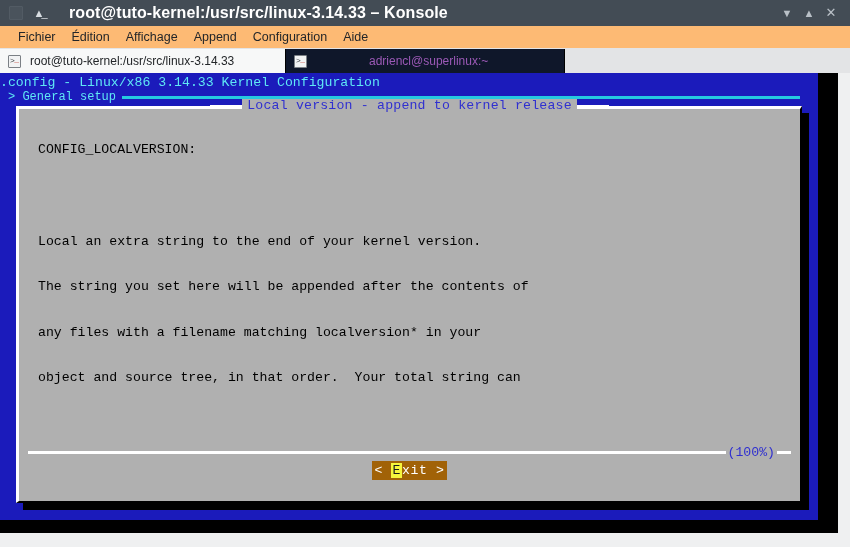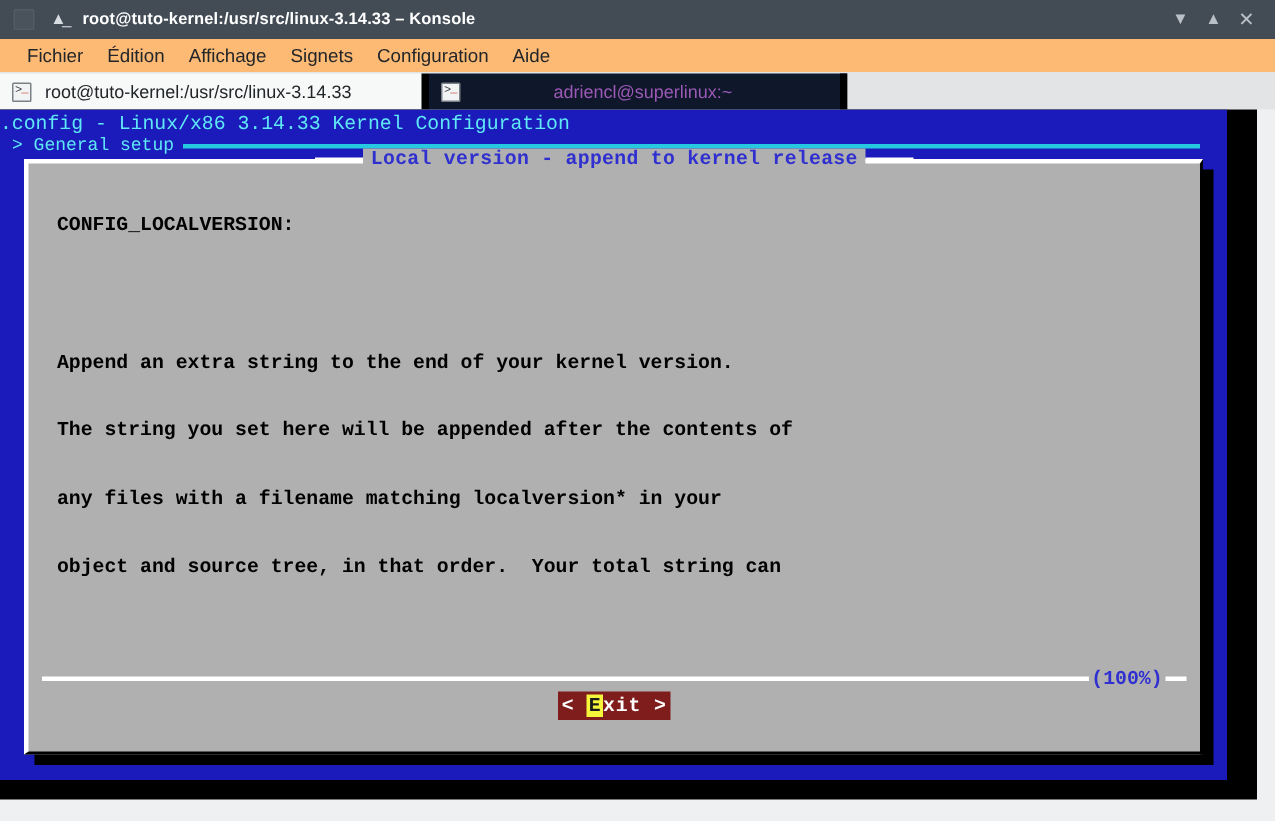--- a/index.html
+++ b/index.html
@@ -44,23 +44,23 @@
   #titlebar .tb-pin {
     width: 16px;
     margin-left: 8px;
     color: #d8dde2;
     font-size: 11px;
     line-height: 11px;
     text-align: center;
     flex: 0 0 auto;
   }
   #titlebar .tb-title {
-    margin-left: 8px;
+    margin-left: 22px;
     color: #ffffff;
-    font-size: 11px;
+    font-size: 16px;
     font-weight: bold;
     white-space: nowrap;
     letter-spacing: 0.1px;
     flex: 0 0 auto;
   }
   #titlebar .tb-spacer { flex: 1 1 auto; }
   #titlebar .tb-btn {
     width: 22px;
     text-align: center;
     color: #b9c0c7;
@@ -98,21 +98,21 @@
     display: flex;
     align-items: flex-end;
     box-sizing: border-box;
   }
   #tabbar .tab {
     height: 24px;
     display: flex;
     align-items: center;
     padding: 0 16px 0 8px;
     box-sizing: border-box;
-    border-right: 5px solid #000000;
+    border-right: 1px solid #000000;
     font-size: 12px;
     white-space: nowrap;
   }
   #tabbar .tab.active {
     background: #f7f8f8;
     color: #232629;
     width: 286px;
   }
   #tabbar .tab.inactive {
     background: #0f172a;
@@ -215,21 +215,20 @@
     left: 16px; top: 33px;
     width: 786px; height: 397px;
     background: #b0b0b0;
     border-top: 3px solid #ffffff;
     border-left: 3px solid #ffffff;
     border-right: 2px solid #000000;
     border-bottom: 2px solid #000000;
     box-sizing: border-box;
     box-shadow: 7px 7px 0 0 #000000;
     font-family: "Liberation Mono", "DejaVu Sans Mono", monospace;
-    font-weight: bold;
   }
   
   #dlg-titlerow {
     position: absolute;
     left: 0; top: -10px;
     width: 781px;
     display: flex;
     align-items: center;
     justify-content: center;
     height: 14px;
@@ -289,21 +288,21 @@
 
   
   #dlg-buttonrow {
     position: absolute;
     left: 0; top: 352px;
     width: 781px;
     display: flex;
     justify-content: center;
   }
   #exit-button {
-    background: #7f1d1d;
+    background: #a16207;
     color: #ffffff;
     font-family: "Liberation Mono", "DejaVu Sans Mono", monospace;
     font-size: 13.2px;
     line-height: 17px;
     padding: 1px 2px;
     white-space: pre;
     letter-spacing: 0.6px;
   }
   #exit-button .hot {
     background: #f5f53c;
@@ -323,21 +322,21 @@
     <div class="tb-spacer"></div>
     <div class="tb-btn">▼</div>
     <div class="tb-btn">▲</div>
     <div class="tb-btn close">✕</div>
   </div>
 
   <div id="menubar">
     <div class="menu-item">Fichier</div>
     <div class="menu-item">Édition</div>
     <div class="menu-item">Affichage</div>
-    <div class="menu-item">Signets</div>
+    <div class="menu-item">Append</div>
     <div class="menu-item">Configuration</div>
     <div class="menu-item">Aide</div>
   </div>
 
   <div id="tabbar">
     <div class="tab active">
       <span class="tabicon"></span>
       <span class="tablabel">root@tuto-kernel:/usr/src/linux-3.14.33</span>
     </div>
     <div class="tab inactive">
@@ -361,21 +360,21 @@
 
           <div id="dlg-titlerow">
             <span class="dash"></span>
             <span class="dlg-title">Local version - append to kernel release</span>
             <span class="dash"></span>
           </div>
 
           <div id="dlg-body">
             <div class="ln">CONFIG_LOCALVERSION:</div>
             <div class="ln"></div>
-            <div class="ln">Append an extra string to the end of your kernel version.</div>
+            <div class="ln">Local an extra string to the end of your kernel version.</div>
             <div class="ln">The string you set here will be appended after the contents of</div>
             <div class="ln">any files with a filename matching localversion* in your</div>
             <div class="ln">object and source tree, in that order.  Your total string can</div>
             <div class="ln"></div>
             
             
             
             
             
             

